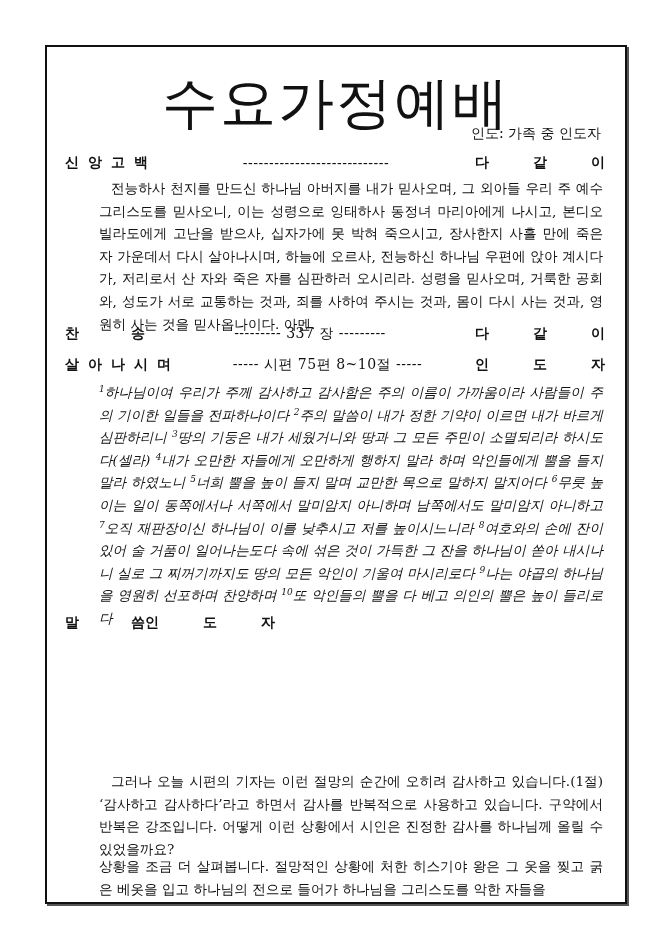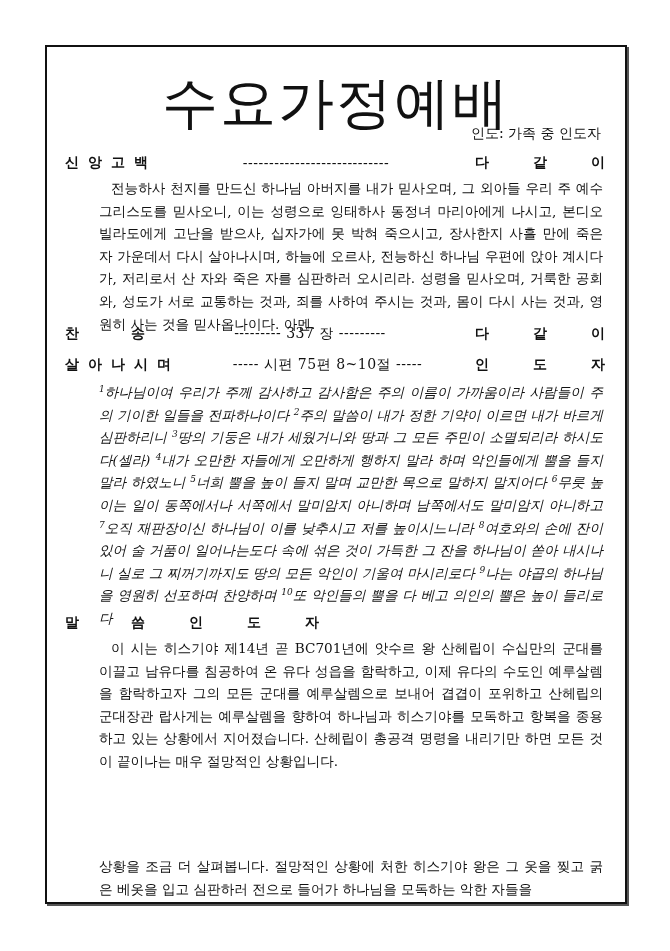--- a/index.html
+++ b/index.html
@@ -5,21 +5,21 @@
   html, body { margin: 0; padding: 0; background: #ffffff; }
   body { width: 670px; height: 951px; position: relative; overflow: hidden;
          font-family: "DejaVu Serif", "Liberation Serif", serif; color: #111; }
   .frame { position: absolute; left: 45px; top: 45px; width: 578px; height: 855px;
            border: 2px solid #111; box-shadow: 2px 2px 0 #555; box-sizing: content-box; }
   .title { position: absolute; left: 0; right: 0; top: 6px; text-align: center;
            font-size: 56px; letter-spacing: 2px; font-weight: normal;
            font-family: "DejaVu Sans", "Liberation Sans", sans-serif; line-height: 60px; margin-top: 20px; }
   .leader { position: absolute; right: 24px; top: 78px; font-size: 14px; }
   .row { position: absolute; left: 18px; right: 20px; height: 22px; font-size: 14px;
-         font-weight: bold; display: flex; align-items: center; white-space: nowrap; gap: 44px; }
+         font-weight: bold; display: flex; align-items: center; white-space: nowrap; }
   .row .label { letter-spacing: 9px; }
   .row .fill { flex: 1; text-align: center; font-weight: normal; letter-spacing: 0.5px; }
   .row .resp { display: flex; width: 130px; justify-content: space-between; font-weight: bold; }
   .para { position: absolute; left: 33px; right: 22px; font-size: 13.6px; line-height: 22.6px;
           text-align: justify; text-align-last: left; font-family: "DejaVu Serif", "Liberation Serif", serif; margin-left: 19px; }
   .para.ind { text-indent: 12px; }
   sup { font-size: 9px; vertical-align: 5px; line-height: 0; }
 </style>
 </head>
 <body>
@@ -69,15 +69,15 @@
     <span style="display:flex;width:80px;justify-content:space-between;">
       <span>말</span>
       <span>씀</span>
     </span>
     <span class="resp">
       <span>인</span>
       <span>도</span>
       <span>자</span>
     </span>
   </div>
-  <div class="para ind" style="top:590px;">이 시는 히스기야 제14년 곧 BC701년에 앗수르 왕 산헤립이 수십만의 군대를 이끌고 남유다를 침공하여 온 유다 성읍을 함락하고, 이제 유다의 수도인 예루살렘을 함락하고자 그의 모든 군대를 예루살렘으로 보내어 겹겹이 포위하고 산헤립의 군대장관 랍사게는 예루살렘을 향하여 하나님과 히스기야를 모독하고 항복을 종용하고 있는 상황에서 지어졌습니다. 산헤립이 총공격 명령을 내리기만 하면 모든 것이 끝이나는 매우 절망적인 상황입니다.</div>
-  <div class="para" style="top:808px;">상황을 조금 더 살펴봅니다. 절망적인 상황에 처한 히스기야 왕은 그 옷을 찢고 굵은 베옷을 입고 심판하러 전으로 들어가 하나님을 모독하는 악한 자들을</div>
+  <div class="para ind" style="top:723px;">그러나 오늘 시편의 기자는 이런 절망의 순간에 오히려 감사하고 있습니다.(1절) ‘감사하고 감사하다’라고 하면서 감사를 반복적으로 사용하고 있습니다. 구약에서 반복은 강조입니다. 어떻게 이런 상황에서 시인은 진정한 감사를 하나님께 올릴 수 있었을까요?</div>
+  <div class="para" style="top:808px;">상황을 조금 더 살펴봅니다. 절망적인 상황에 처한 히스기야 왕은 그 옷을 찢고 굵은 베옷을 입고 하나님의 전으로 들어가 하나님을 그리스도를 악한 자들을</div>
 </div>
 
 </body></html>

